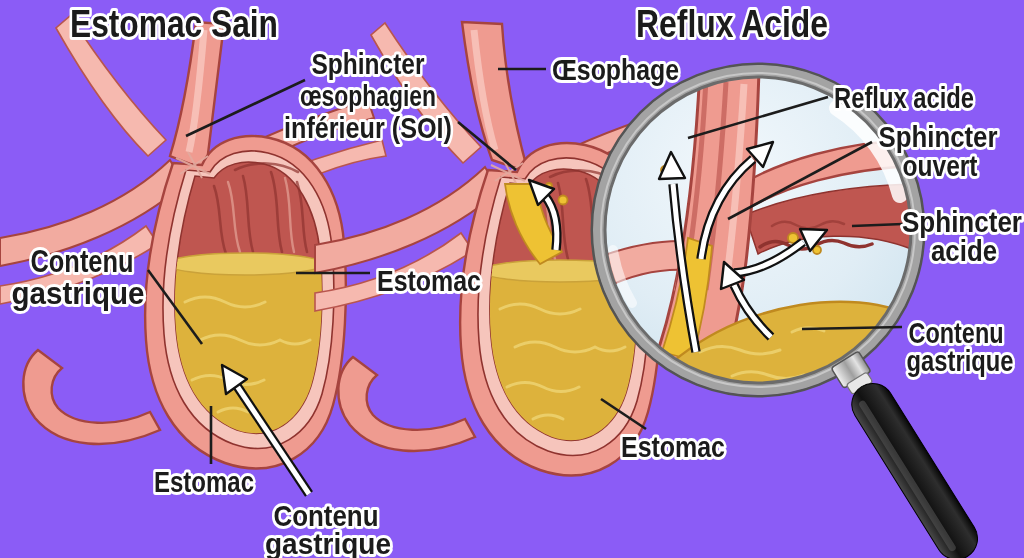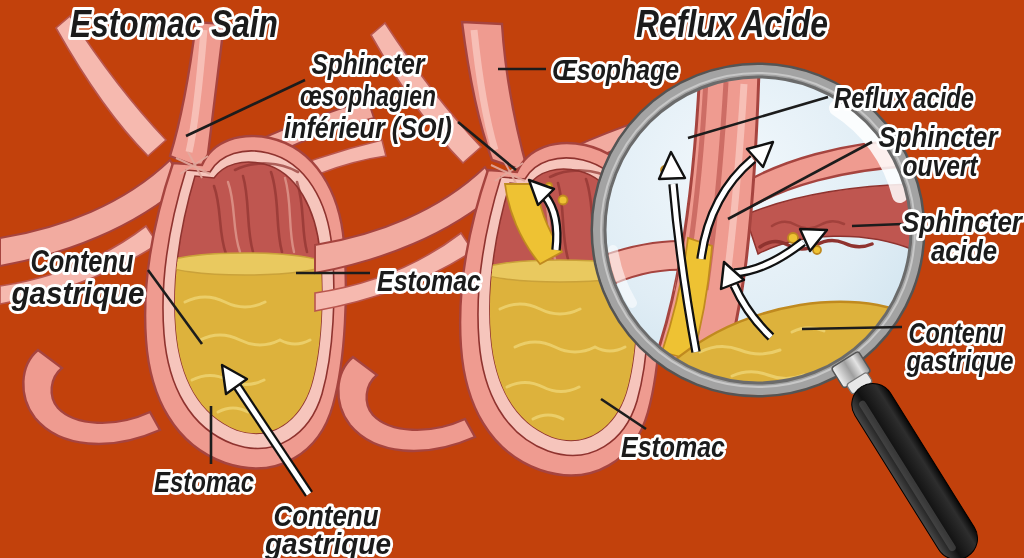--- a/index.html
+++ b/index.html
@@ -1,17 +1,17 @@
 <!DOCTYPE html>
 <html style="--c-background: #fdfdfd; --c-text: #1b1b1b; --c-leader_line: #1c1c1c; --c-wall_outer: #ef9b90; --c-wall_light: #f6c5bc; --c-wall_outline: #a6443f; --c-mucosa_dark: #bf5650; --c-mucosa_line: #8f332f; --c-gastric_yellow: #ddb23c; --c-gastric_light: #ecd06e; --c-acid_bright: #eec233; --c-acid_outline: #c08a1f; --c-lens_glass: #d9eaf4; --c-lens_rim: #9a9a9a; --c-handle_black: #1d1d1d;"><head>
 <meta charset="utf-8">
 <style>
   html,body{margin:0;padding:0;background:#fff;}
-  .stage{position:relative;width:1024px;height:558px;background:#c2410c;overflow:hidden;
-         font-family:"Liberation Sans",sans-serif;font-style:italic;}
+  .stage{position:relative;width:1024px;height:558px;background:#8b5cf6;overflow:hidden;
+         font-family:"Liberation Sans",sans-serif;}
   svg{display:block}
   
   .wall   {fill:var(--c-wall_outer,#ef9b90);stroke:var(--c-wall_outline,#a6443f);stroke-width:2.4;}
   .band   {fill:#f2aba0;stroke:var(--c-wall_outline,#a6443f);stroke-width:2;}
   .band2  {fill:#f6b9af;stroke:#b9564e;stroke-width:1.6;}
   .rim    {fill:var(--c-wall_light,#f6c5bc);stroke:var(--c-mucosa_line,#8f332f);stroke-width:1.6;}
   .mucosa {fill:var(--c-mucosa_dark,#bf5650);stroke:var(--c-mucosa_line,#8f332f);stroke-width:1.5;}
   .ruga   {fill:none;stroke:var(--c-mucosa_line,#8f332f);stroke-width:2.6;opacity:.7;stroke-linecap:round;}
   .ruga-hi{fill:none;stroke:#e09a8f;stroke-width:2.4;opacity:.8;stroke-linecap:round;}
   .mesh   {fill:none;stroke:#e2aa9f;stroke-width:2;opacity:.9;}

